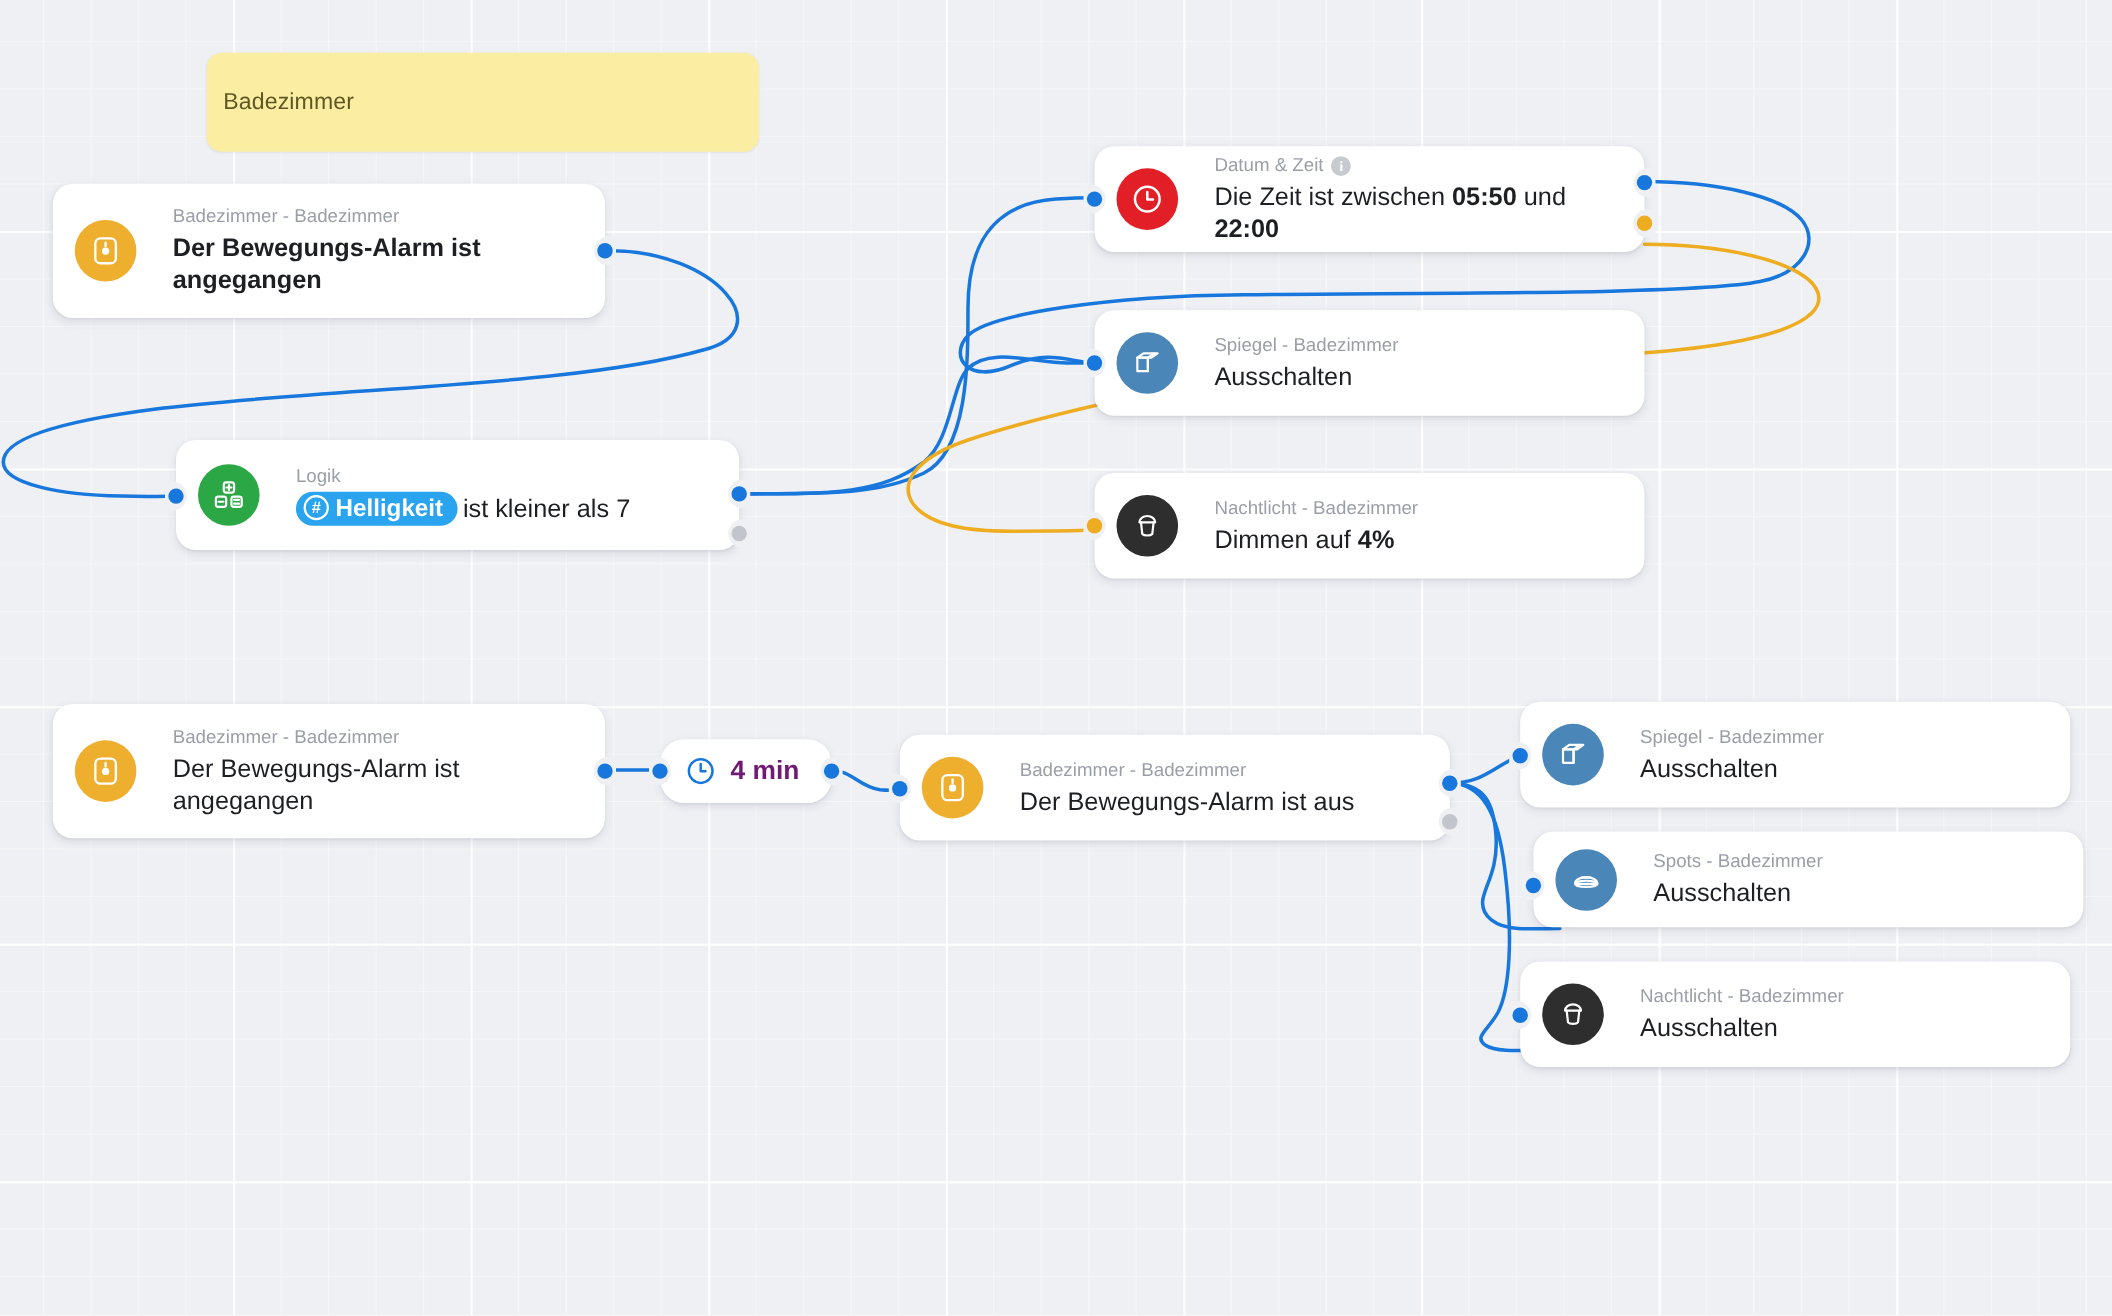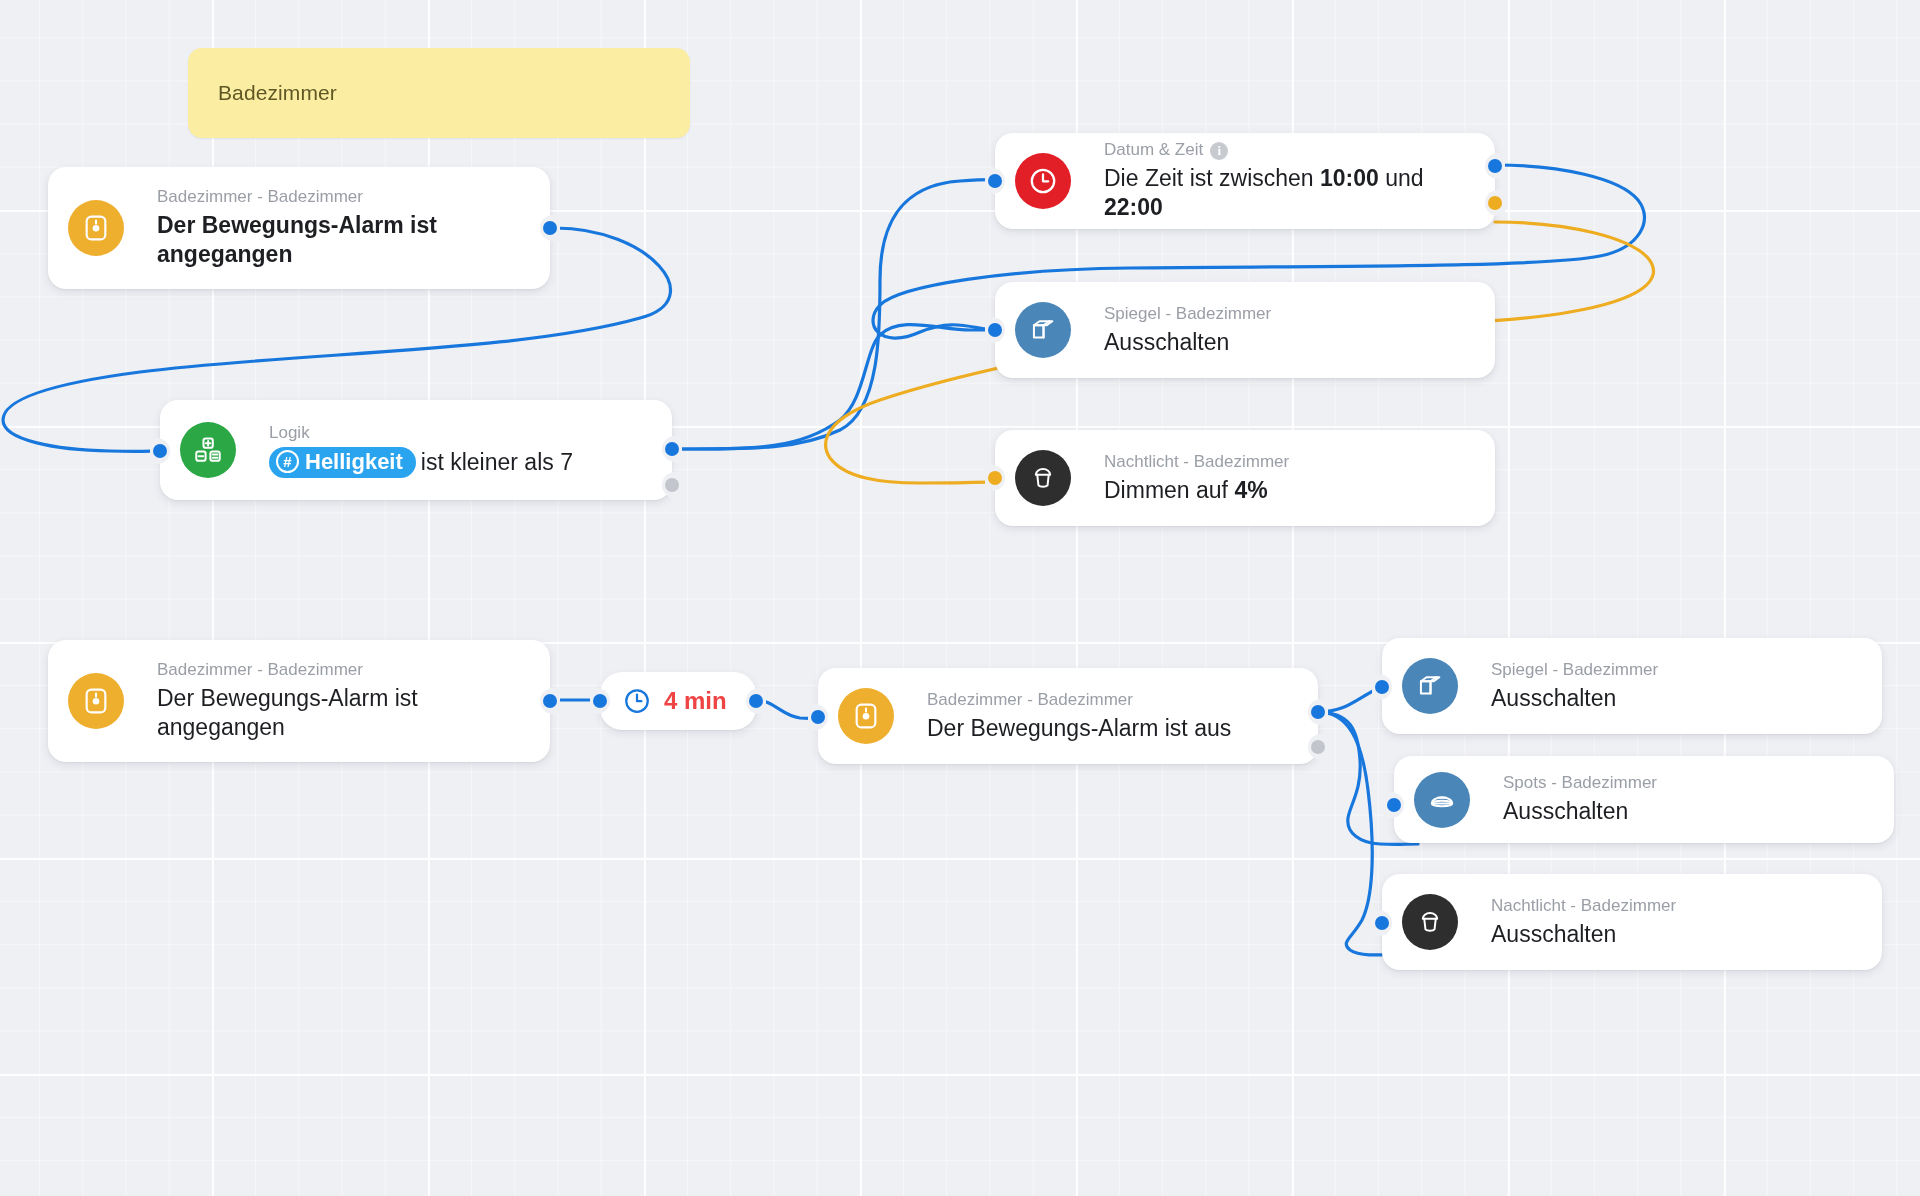--- a/index.html
+++ b/index.html
@@ -33,21 +33,21 @@
     pointer-events: none;
   }
 
   
   .sticky-note {
     position: absolute;
     background: #fbeea2;
     border-radius: 14px;
     display: flex;
     align-items: center;
-    padding-left: 30px;
+    padding-left: 15px;
     box-shadow: 0 1px 2px rgba(40,45,60,0.07);
   }
   .sticky-note .note-title {
     font-size: 21px;
     color: #5f5824;
     letter-spacing: 0.1px;
   }
 
   
   .node {
@@ -123,21 +123,21 @@
     border-radius: 22px;
     box-shadow: 0 3px 9px rgba(35,45,70,0.10), 0 1px 2px rgba(35,45,70,0.06);
     display: flex;
     align-items: center;
     gap: 12px;
     padding: 0 22px;
   }
   .delay-node .delay-label {
     font-size: 24px;
     font-weight: bold;
-    color: #ef4444;
+    color: #701a75;
   }
 
   
   .var-pill {
     display: inline-flex;
     align-items: center;
     gap: 6px;
     background: #2ba4ef;
     color: #ffffff;
     border-radius: 999px;
@@ -268,21 +268,21 @@
         <circle cx="12" cy="12" r="8.4"></circle>
         <path d="M12 7.1 v5.1 h3.9"></path>
       </svg>
     </span>
     <span class="node-body">
       <span class="node-subtitle">
         <span>Datum &amp; Zeit</span>
         <span class="info-icon">i</span>
       </span>
       <span class="node-title">
-        <span>Die Zeit ist zwischen </span><b>10:00</b><span> und </span><b>22:00</b>
+        <span>Die Zeit ist zwischen </span><b>05:50</b><span> und </span><b>22:00</b>
       </span>
     </span>
     <span class="notch right" style="right:-10px; top:20px;"></span>
     <span class="port blue" style="right:-7px; top:26px;"></span>
     <span class="notch right" style="right:-10px; top:57px;"></span>
     <span class="port orange" style="right:-7px; top:63px;"></span>
   </div>
 
   <div class="node" style="left:995px; top:282px; width:500px; height:96px;">
     <span class="notch left" style="left:-10px; top:35px;"></span>

